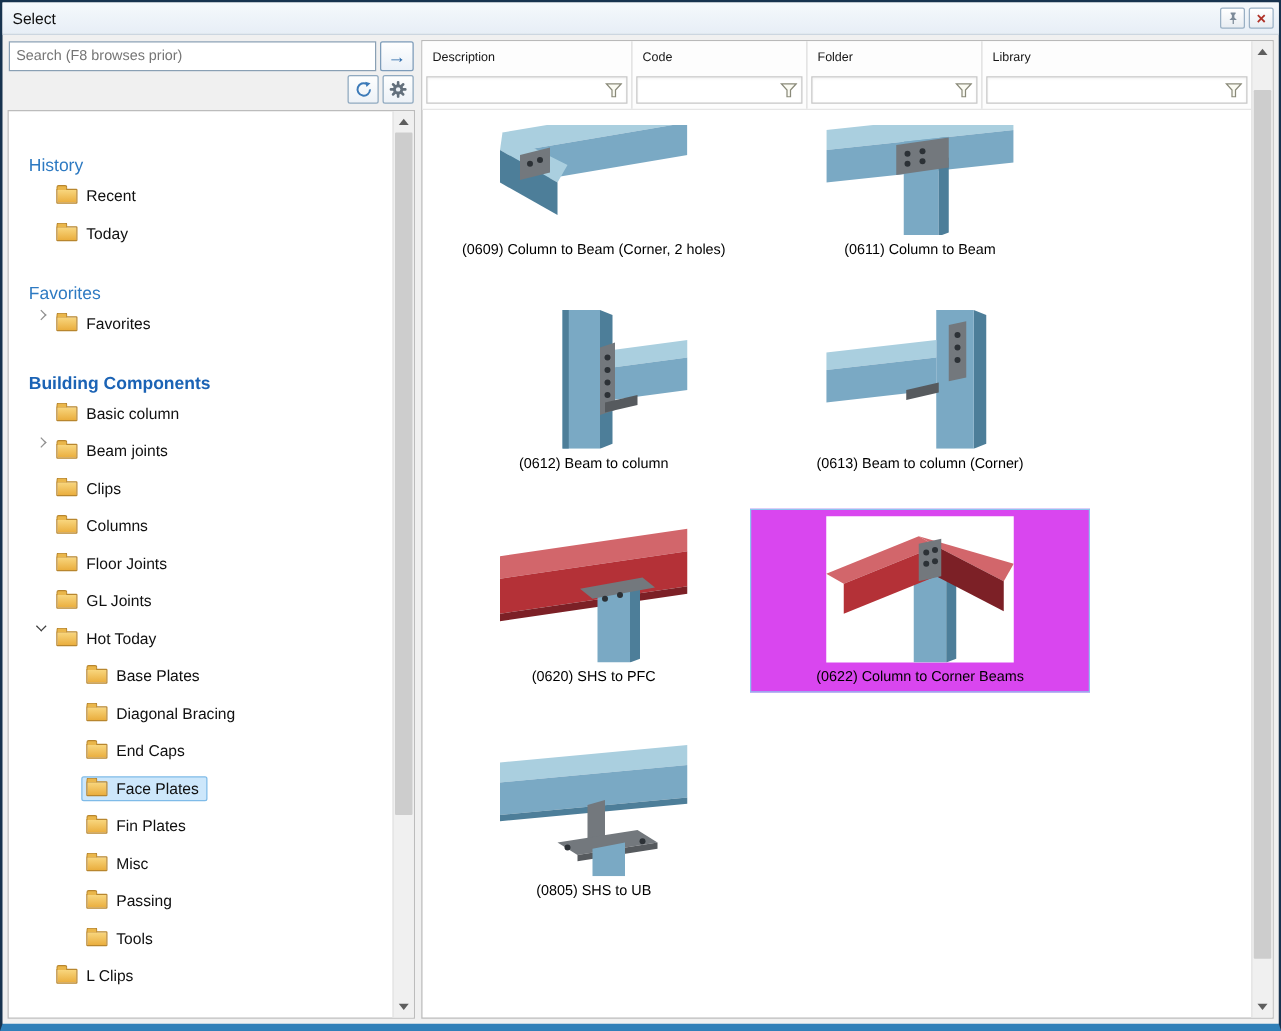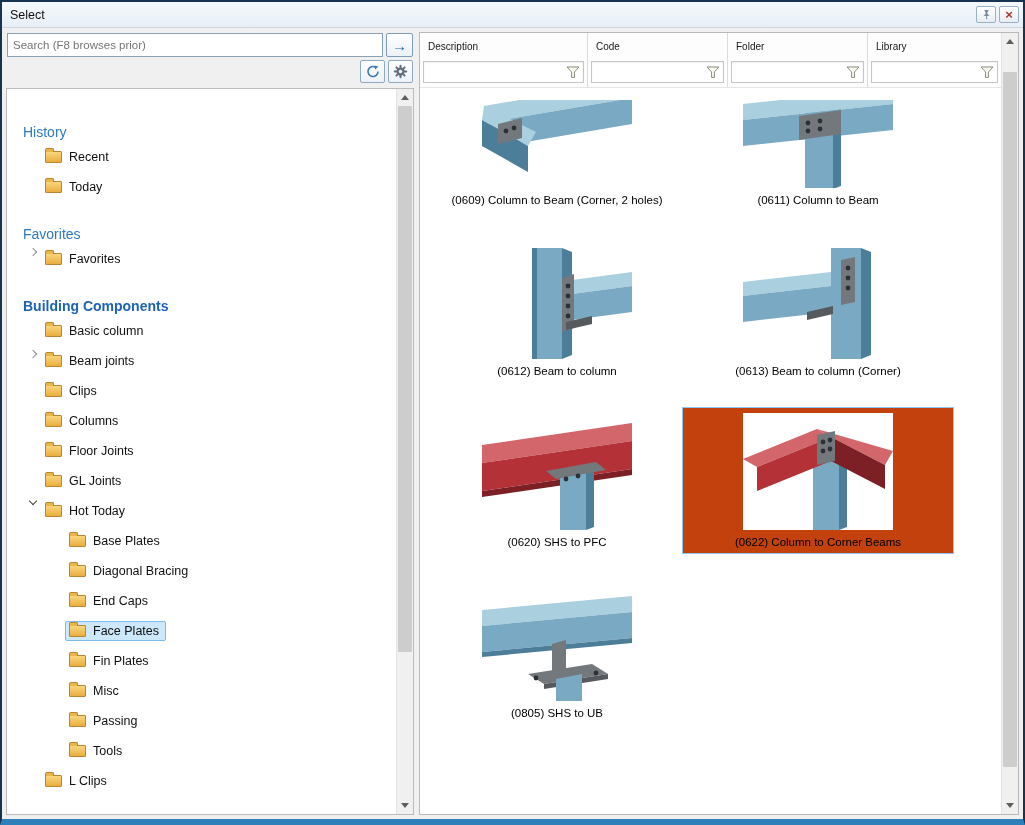--- a/index.html
+++ b/index.html
@@ -12,21 +12,21 @@
   }
   
   .titlebar{height:26px;background:linear-gradient(#f5f9fc,#e7eef6);display:flex;align-items:center;
     padding:0 4px 0 8px;border-bottom:1px solid #ccd6e0;flex:none;}
   .title{font-size:12.5px;color:#101010;flex:1;}
   .winbtn{width:20px;height:17px;margin-left:3px;background:linear-gradient(#ffffff,#e8edf2);
     border:1px solid #9ab0c4;border-radius:2px;display:flex;align-items:center;justify-content:center;padding:0;cursor:default;}
   .close-x{color:#b03228;font-weight:bold;font-size:13px;line-height:1;}
   
   .content{flex:1;display:flex;min-height:0;padding:4px;gap:5px;}
-  .left-pane{width:408px;flex:none;display:flex;flex-direction:column;min-height:0;}
+  .left-pane{width:326px;flex:none;display:flex;flex-direction:column;min-height:0;}
   .right-pane{flex:1;display:flex;border:1px solid #b9b9b9;background:#fff;min-width:0;}
   
   .search-row{display:flex;gap:3px;margin:1px 1px 3px 1px;}
   .search-input{flex:1;height:24px;border:1px solid #8aa0b4;font-size:11.5px;padding:1px 5px;color:#222;background:#fff;
     font-family:"Liberation Sans",sans-serif;}
   .go-btn{width:27px;height:24px;border:1px solid #7d9cba;background:linear-gradient(#ffffff,#eaf1f8);
     display:flex;align-items:center;justify-content:center;padding:0;border-radius:2px;}
   .go-arrow{color:#2465a8;font-size:15px;font-weight:bold;line-height:1;}
   .tools-row{display:flex;justify-content:flex-end;gap:3px;margin:0 1px 5px 1px;}
   .tool-btn{width:25px;height:23px;border:1px solid #8fa9c0;background:linear-gradient(#fdfefe,#edf2f7);
@@ -66,21 +66,21 @@
   .gcol:nth-child(3){width:140px;}
   .gcol:nth-child(4){flex:1;border-right:none;justify-content:center;}
   .gcol-label{height:26px;display:flex;align-items:center;padding-left:8px;font-size:10px;color:#161616;}
   .gcol-filter{height:28px;padding:2px 3px;}
   .filter-box{height:22px;border:1px solid #c6c6c6;background:#fff;display:flex;align-items:center;
     justify-content:flex-end;padding-right:3px;box-shadow:inset 0 1px 2px rgba(0,0,0,.06);}
   
   .grid-scroll{flex:1;overflow:hidden;}
   .grid{display:grid;grid-template-columns:250px 272px;padding:6px 0 0 12px;row-gap:24px;}
   .gcell{display:flex;flex-direction:column;align-items:center;padding:5px 4px 3px;border:1px solid transparent;}
-  .gcell.selected{background:#c2410c;border-color:#8cc3ef;}
+  .gcell.selected{background:#d946ef;border-color:#8cc3ef;}
   .thumb{height:117px;display:flex;align-items:flex-end;justify-content:center;background:#fff;}
   .thumb.clipped{height:88px;overflow:hidden;align-items:flex-start;}
   .thumb.clipped svg{margin-top:-26px;}
   .caption{margin-top:5px;font-size:11.5px;color:#000;text-align:center;max-width:215px;line-height:1.3;}
 </style>
 </head>
 <body>
 
 <div class="window">
 

